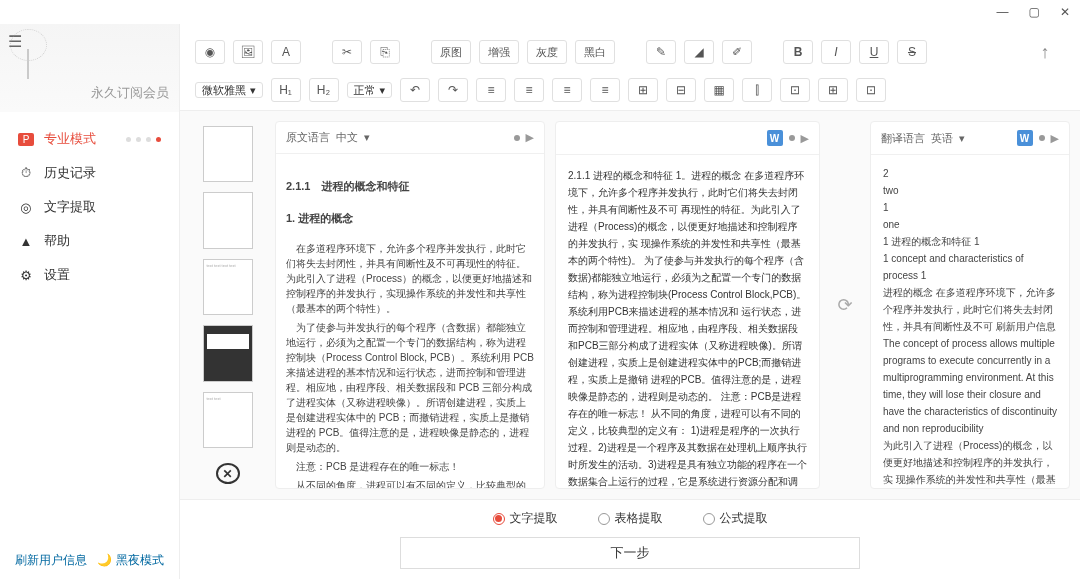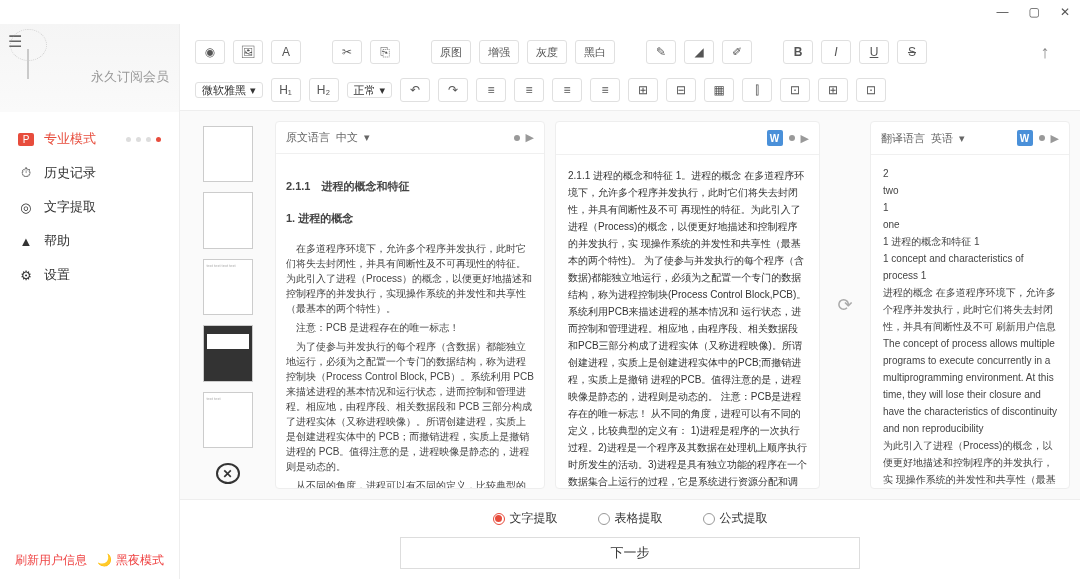--- a/index.html
+++ b/index.html
@@ -6,29 +6,29 @@
 body{width:1080px;height:579px;background:#fff;overflow:hidden;font-size:12px;color:#333}
 .titlebar{height:24px;display:flex;justify-content:flex-end;align-items:center;padding:0 10px;gap:20px}
 .titlebar span{cursor:pointer;color:#555}
 .app{display:flex;height:555px}
 .sidebar{width:180px;background:#fff;border-right:1px solid #eee;display:flex;flex-direction:column}
 .header-img{height:88px;background:linear-gradient(#f5f5f5,#fafafa);position:relative;overflow:hidden}
 .tree{position:absolute;left:8px;top:5px;width:40px;height:50px;opacity:.4}
 .tree::before{content:"";position:absolute;width:2px;height:30px;background:#888;left:19px;top:20px}
 .tree::after{content:"";position:absolute;width:35px;height:30px;border-radius:50%;border:1px dotted #999;top:0;left:2px}
 .hamburger{position:absolute;left:8px;top:8px;font-size:16px;color:#666}
-.member-txt{position:absolute;right:10px;bottom:26px;color:#999;font-size:13px}
+.member-txt{position:absolute;right:10px;bottom:10px;color:#999;font-size:13px}
 .nav{padding:10px 0}
 .nav-item{display:flex;align-items:center;padding:8px 18px;gap:10px;cursor:pointer;font-size:13px}
 .nav-item.active{color:#e74c3c}
 .nav-item .ico{width:16px;text-align:center}
 .dots{display:flex;gap:5px;margin-left:auto}
 .dots span{width:5px;height:5px;border-radius:50%;background:#ddd}
 .dots span.red{background:#e74c3c}
-.bottom{margin-top:auto;padding:10px 15px;display:flex;justify-content:space-between;color:#ef4444;font-size:12px}
+.bottom{margin-top:auto;padding:10px 15px;display:flex;justify-content:space-between;color:#0369a1;font-size:12px}
 .main{flex:1;display:flex;flex-direction:column;background:#fafafa}
 .toolbar{background:#fff;border-bottom:1px solid #eee;padding:8px 15px}
 .tb-row{display:flex;gap:8px;align-items:center;margin-bottom:6px}
 .tb-row:last-child{margin-bottom:0}
 .tb-btn{width:30px;height:24px;display:flex;align-items:center;justify-content:center;border:1px solid #e0e0e0;border-radius:3px;background:#fff;cursor:pointer;font-size:12px;color:#555}
 .tb-btn.wide{width:auto;padding:0 8px;font-size:11px}
 .tb-sel{height:16px;border:1px solid #e0e0e0;border-radius:3px;padding:0 6px;font-size:11px;background:#fff;display:flex;align-items:center;gap:4px}
 .up-arrow{width:40px;height:40px;display:flex;align-items:center;justify-content:center;font-size:18px;color:#888;margin-left:auto}
 .content{flex:1;display:flex;gap:10px;padding:10px;overflow:hidden}
 .thumbs{width:75px;display:flex;flex-direction:column;gap:10px;align-items:center;overflow-y:auto;padding:5px 0}
@@ -170,22 +170,22 @@
         <div class="panel-head">
           <span>原文语言</span>
           <span>中文</span> ▾
           <span class="hdot" style="margin-left:auto"></span>
           <span class="harrow">▶</span>
         </div>
         <div class="panel-body">
           <h4>2.1.1　进程的概念和特征</h4>
           <h4>1. 进程的概念</h4>
           <p>在多道程序环境下，允许多个程序并发执行，此时它们将失去封闭性，并具有间断性及不可再现性的特征。为此引入了进程（Process）的概念，以便更好地描述和控制程序的并发执行，实现操作系统的并发性和共享性（最基本的两个特性）。</p>
+          <p>为了使参与并发执行的每个程序（含数据）都能独立地运行，必须为之配置一个专门的数据结构，称为进程控制块（Process Control Block, PCB）。系统利用 PCB 来描述进程的基本情况和运行状态，进而控制和管理进程。相应地，由程序段、相关数据段和 PCB 三部分构成了进程实体（又称进程映像）。所谓创建进程，实质上是创建进程实体中的 PCB；而撤销进程，实质上是撤销进程的 PCB。值得注意的是，进程映像是静态的，进程则是动态的。</p>
           <p>注意：PCB 是进程存在的唯一标志！</p>
-          <p>为了使参与并发执行的每个程序（含数据）都能独立地运行，必须为之配置一个专门的数据结构，称为进程控制块（Process Control Block, PCB）。系统利用 PCB 来描述进程的基本情况和运行状态，进而控制和管理进程。相应地，由程序段、相关数据段和 PCB 三部分构成了进程实体（又称进程映像）。所谓创建进程，实质上是创建进程实体中的 PCB；而撤销进程，实质上是撤销进程的 PCB。值得注意的是，进程映像是静态的，进程则是动态的。</p>
           <p>从不同的角度，进程可以有不同的定义，比较典型的定义有：</p>
           <p>1）进程是程序的一次执行过程。2）进程是一个程序及其数据在处理机上顺序执行时所发生的活动。3）进程是具有独立功能的程序在一个数据集合上运行的过程，它是系统进行资源分配和调度的一个独立单位。</p>
 
         </div>
       </div>
 
       <div class="panel p2">
         <div class="panel-head">
           <span class="badge">W</span>
           <span class="hdot"></span>

